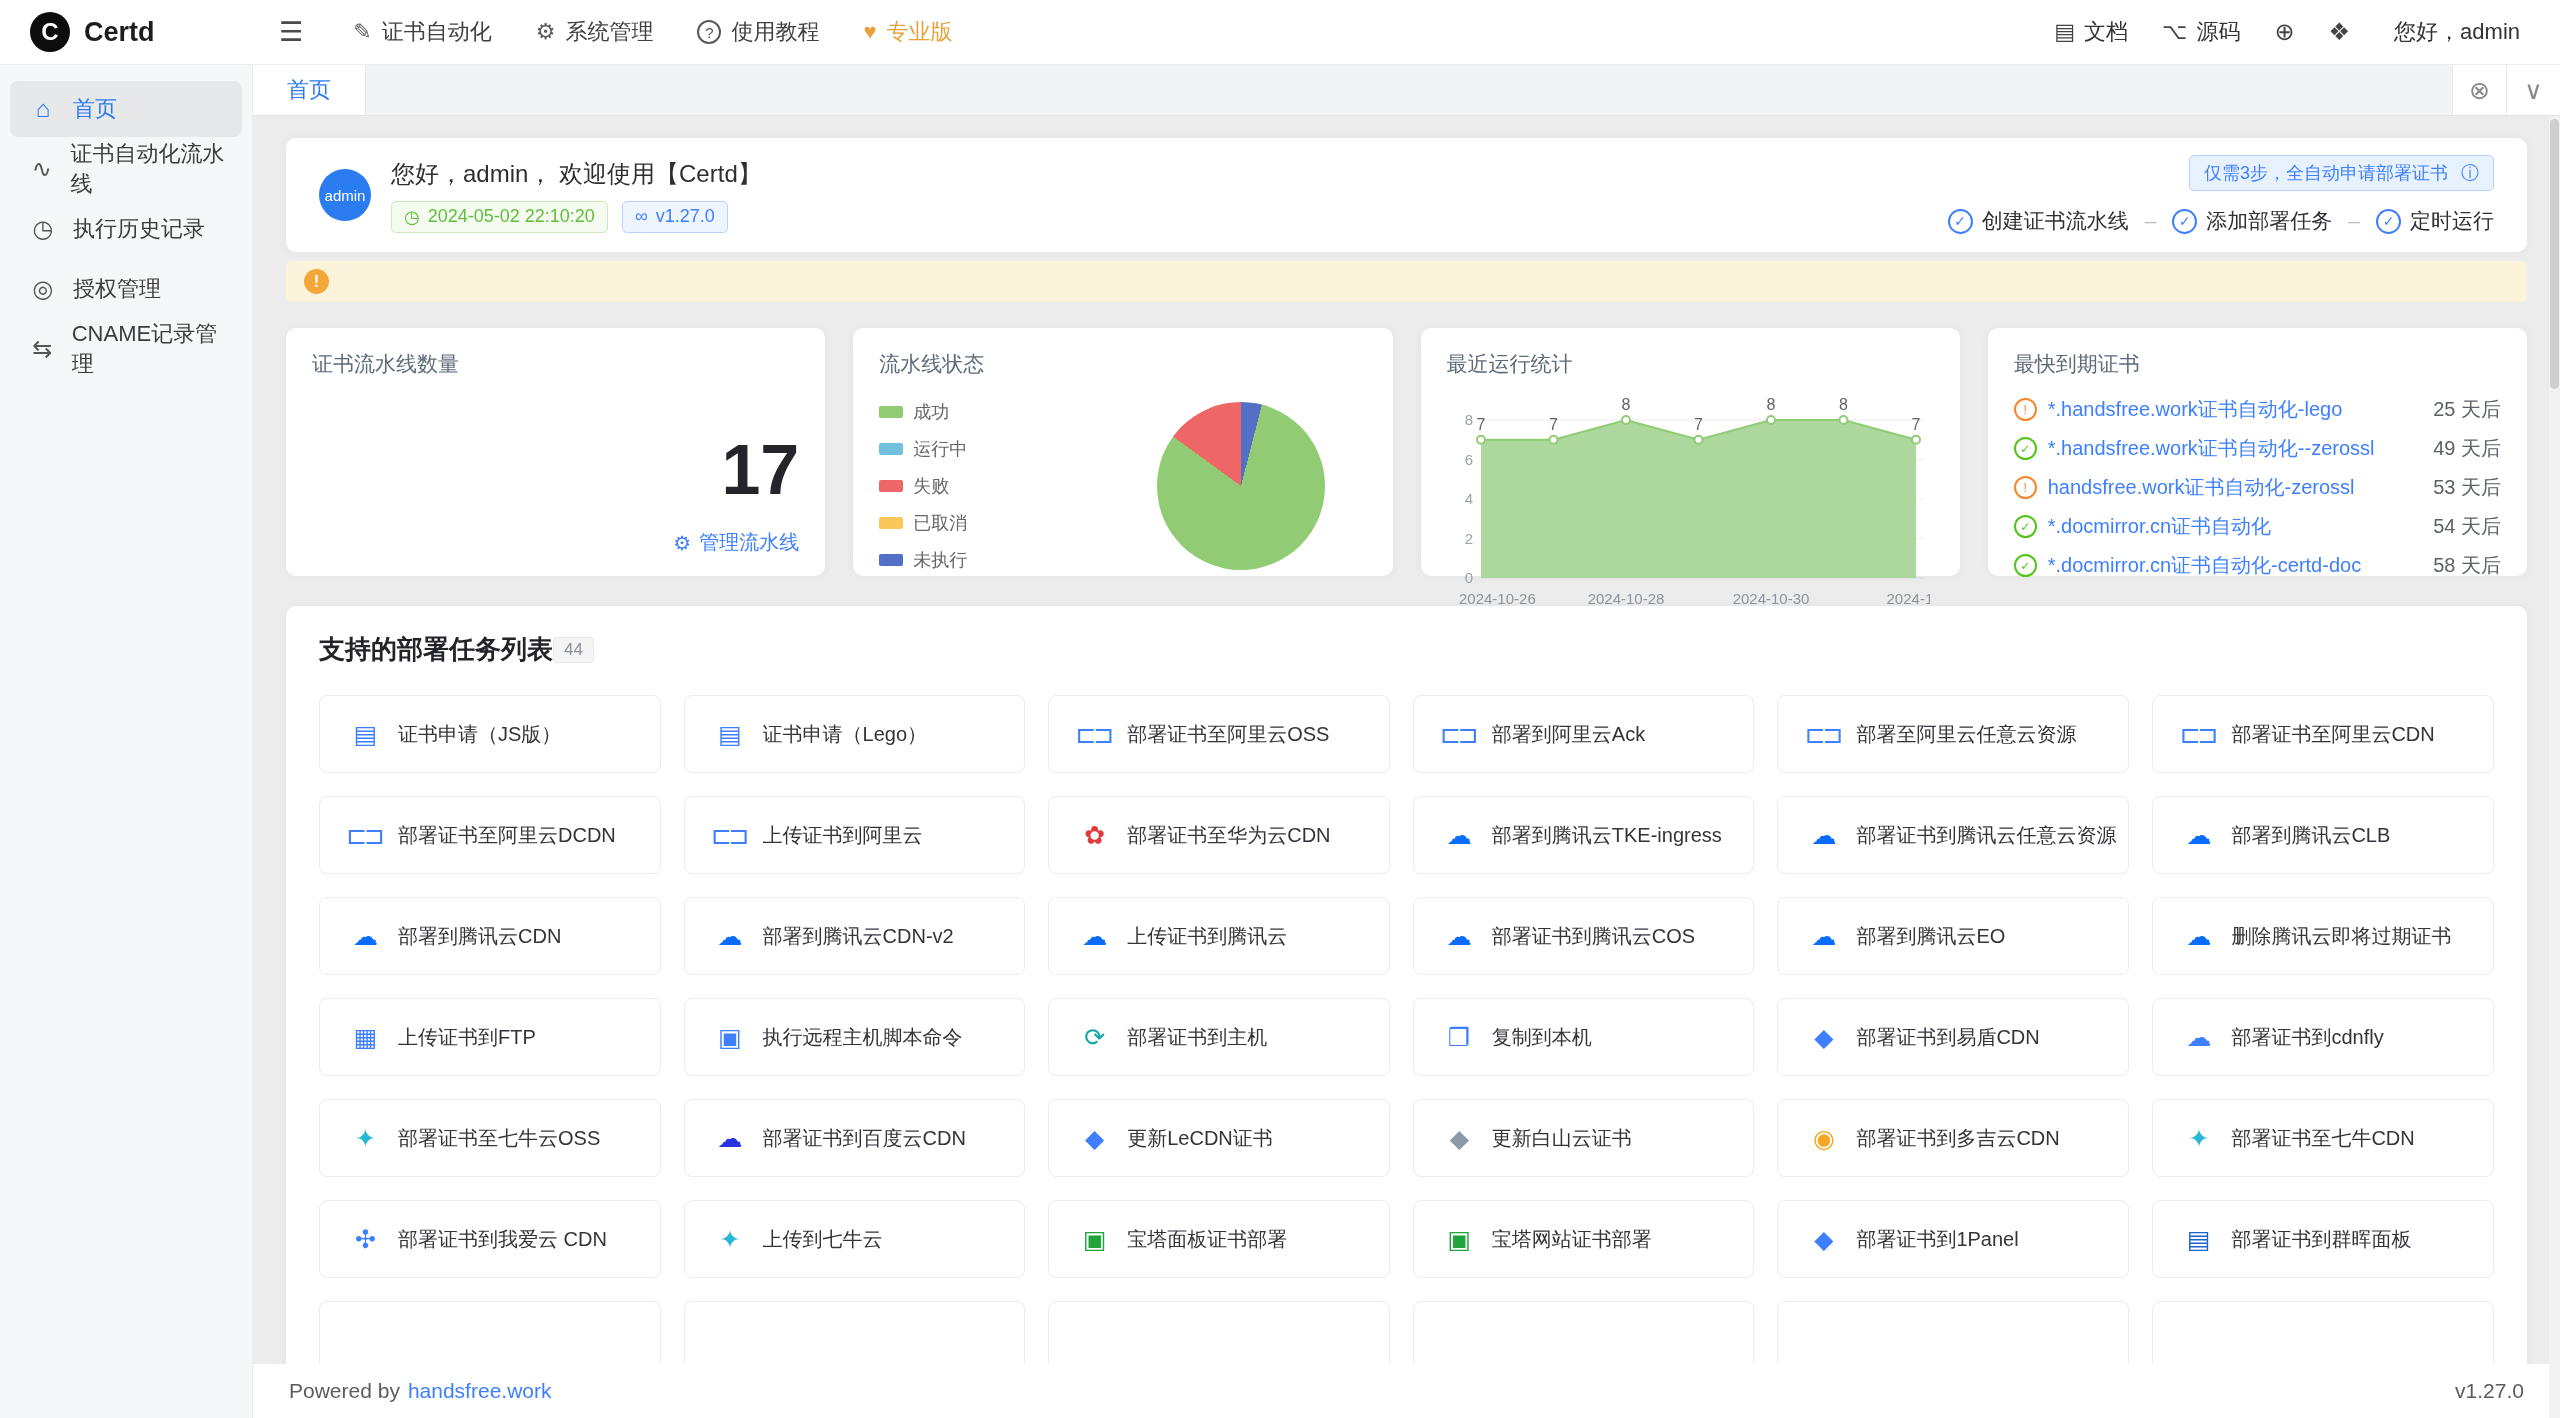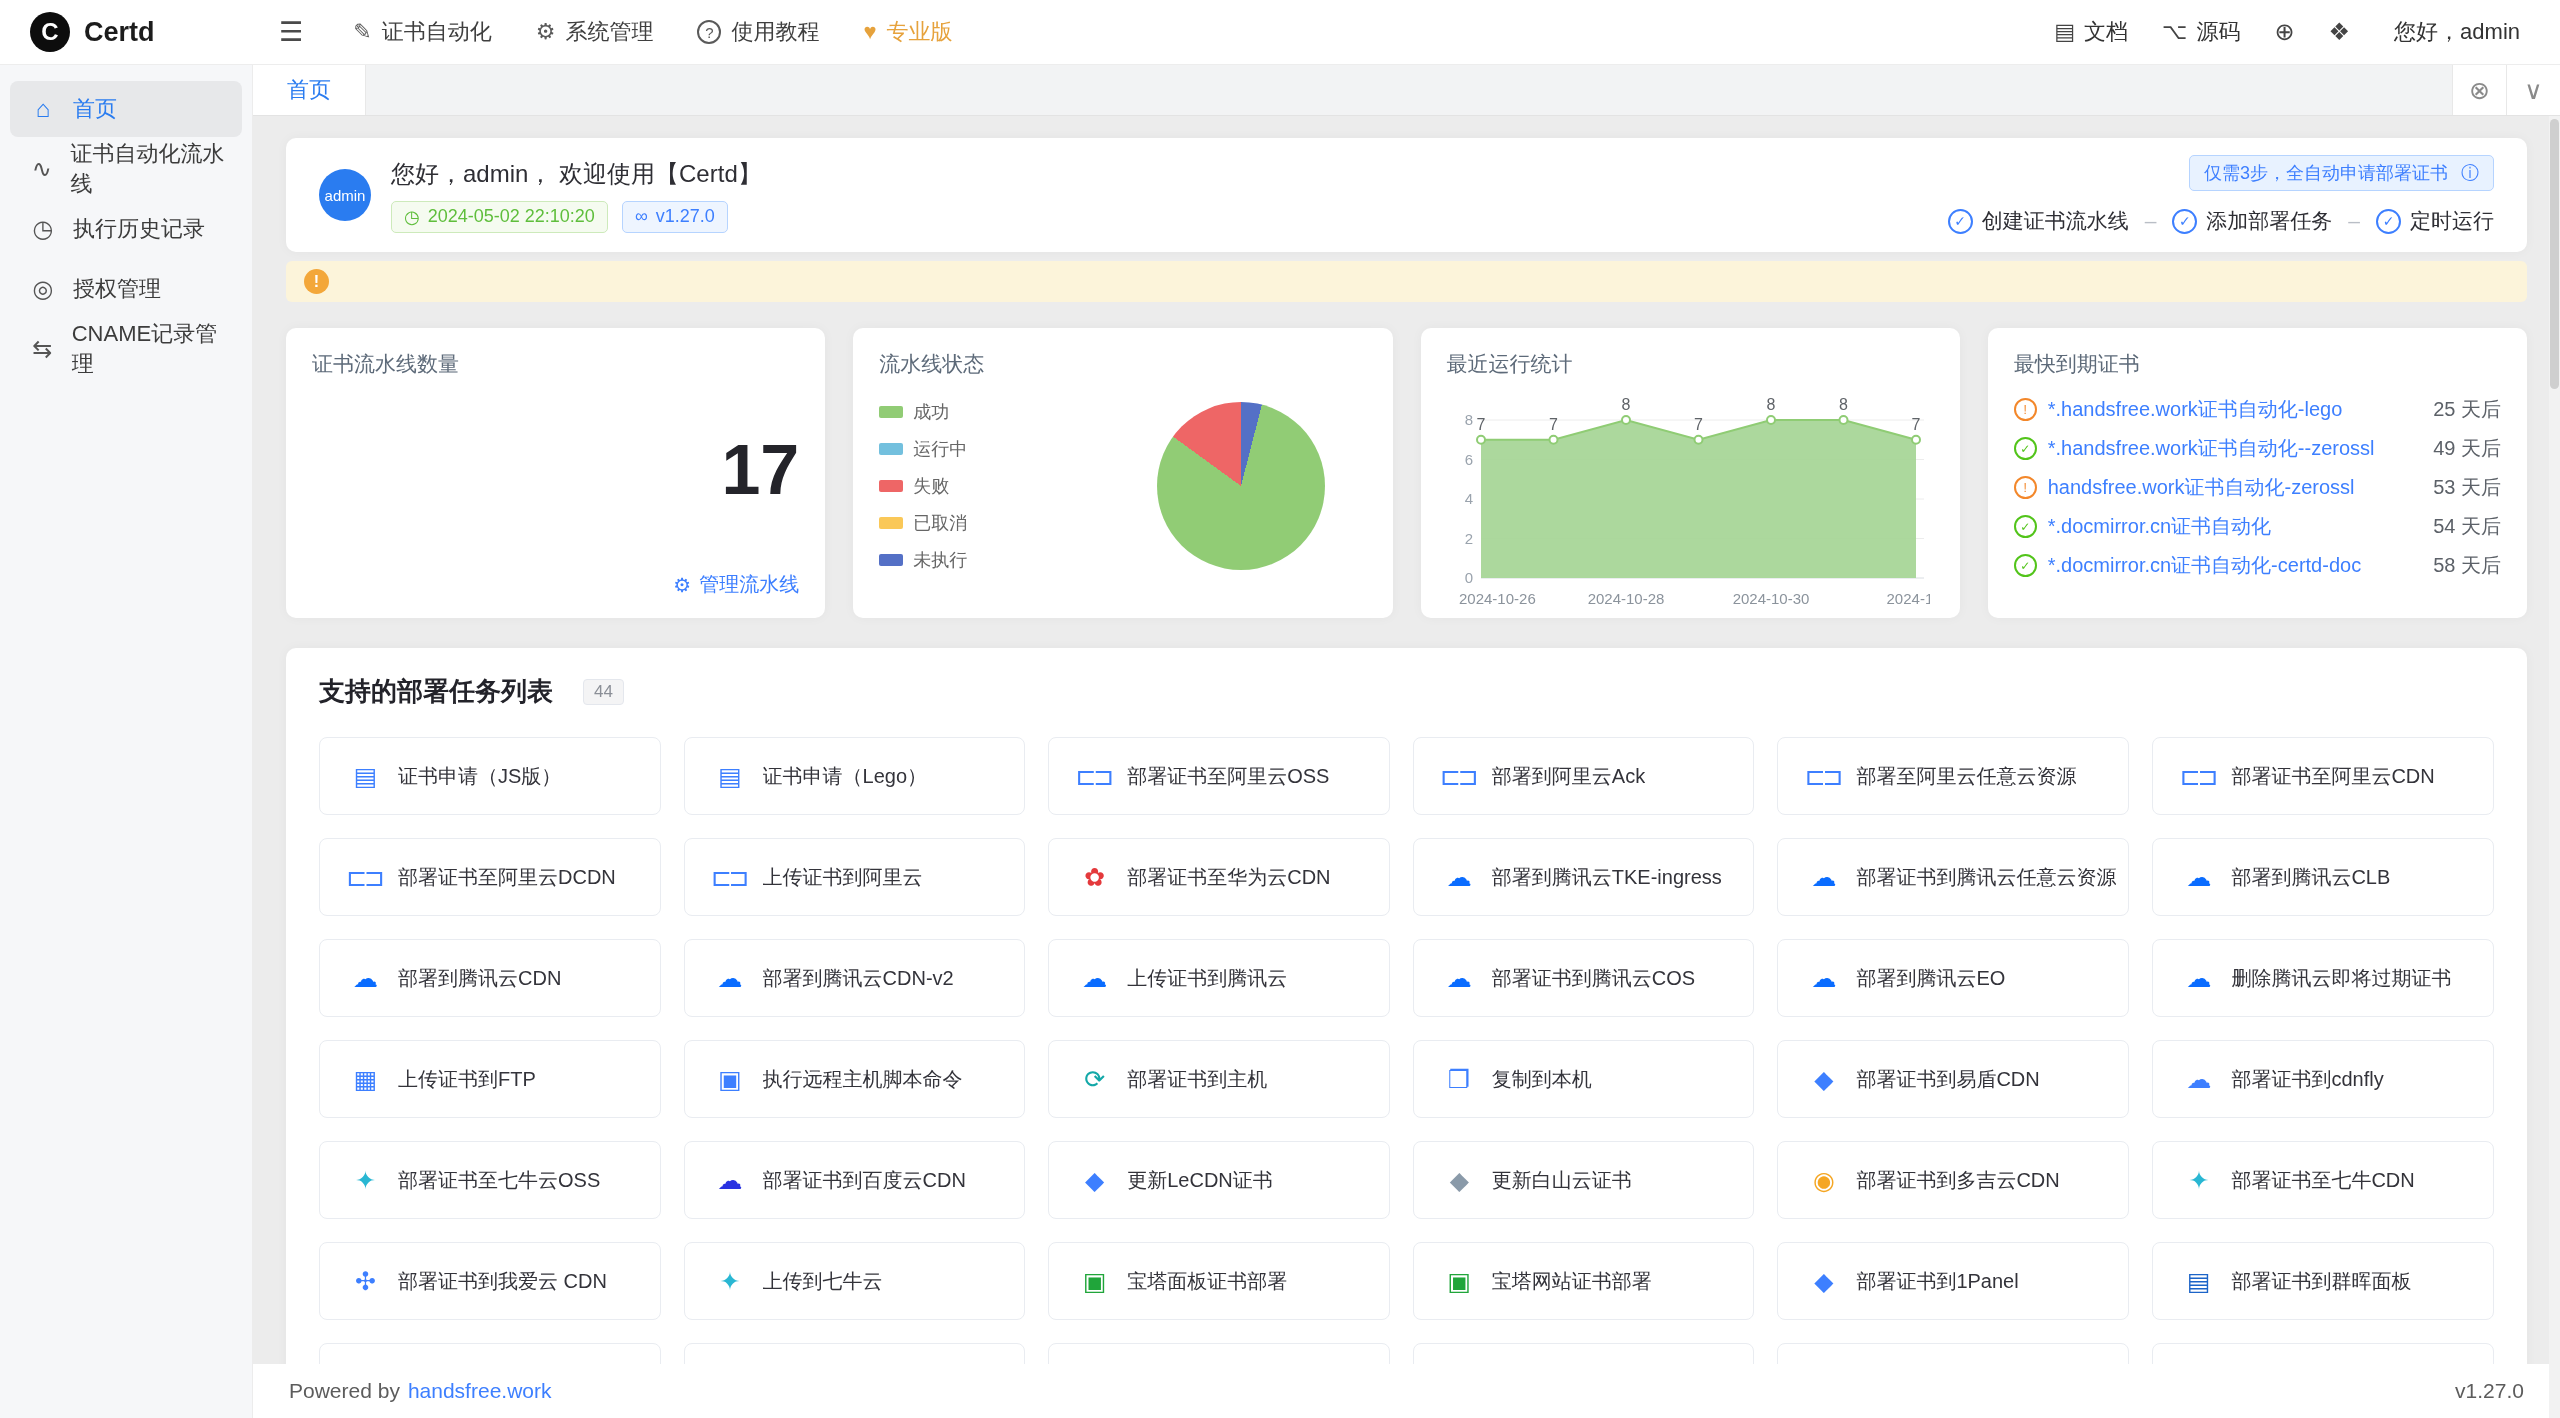--- a/index.html
+++ b/index.html
@@ -60,21 +60,21 @@
   .sep { color:#b9bec6; margin:0 4px; }
 
   
   .notice { margin-top:9px; background:#fcf4da; border-radius:6px; padding:8px 18px; display:flex; align-items:center; gap:12px; font-size:21px; color:#4a4a45; }
   .n-icon { width:25px; height:25px; flex:none; border-radius:50%; background:#f3a73a; color:#fff; font-size:16px; font-weight:bold; display:flex; align-items:center; justify-content:center; }
   .n-link { color:#3d7fff; cursor:pointer; margin-left:6px; }
   .n-sep { color:#4a4a45; }
 
   
   .stats { margin-top:26px; display:flex; gap:28px; }
-  .stat-card { flex:1; min-width:0; height:290px; padding:22px 26px; position:relative; }
+  .stat-card { flex:1; min-width:0; height:248px; padding:22px 26px; position:relative; }
   .stat-title { font-size:21px; color:#5d6a79; }
   .big-number { text-align:right; font-size:70px; font-weight:700; color:#24242a; margin-top:52px; }
   .manage-link { position:absolute; right:26px; bottom:20px; display:flex; align-items:center; gap:8px; color:#3d7fff; font-size:20px; cursor:pointer; }
 
   .status-body { display:flex; align-items:center; margin-top:22px; }
   .legend { display:flex; flex-direction:column; gap:13px; }
   .l-row { display:flex; align-items:center; gap:10px; font-size:18px; color:#666; }
   .l-swatch { width:24px; height:12px; border-radius:2px; }
   .pie { width:168px; height:168px; border-radius:50%; margin:0 42px 0 auto; }
 
@@ -83,21 +83,21 @@
   .cert-list { margin-top:12px; }
   .cert-row { height:39px; display:flex; align-items:center; gap:11px; cursor:pointer; }
   .c-status { width:23px; height:23px; flex:none; border-radius:50%; border:2px solid; font-size:12px; display:flex; align-items:center; justify-content:center; }
   .c-status.warning { color:#f3872a; border-color:#f3872a; }
   .c-status.success { color:#52c41a; border-color:#52c41a; }
   .c-name { flex:1; min-width:0; overflow:hidden; text-overflow:ellipsis; white-space:nowrap; color:#3d7fff; font-size:20px; }
   .c-days { color:#5c6168; font-size:20px; white-space:nowrap; }
 
   
   .tasks { margin-top:30px; padding:26px 33px; }
-  .tasks-head { display:flex; align-items:center; gap:30px; }
+  .tasks-head { display:flex; align-items:center; gap:0; }
   .tasks-title { font-size:26px; font-weight:700; color:#23232a; }
   .tasks-count { font-size:17px; color:#8b8f97; background:#f4f4f5; border:1px solid #e4e7ed; border-radius:4px; padding:2px 10px; }
   .task-grid { margin-top:28px; display:grid; grid-template-columns:repeat(6,1fr); gap:23px; }
   .task-card { height:78px; border:1px solid #e9ecf1; border-radius:8px; background:#fff; display:flex; align-items:center; gap:16px; padding:0 12px 0 26px; cursor:pointer; }
   .task-icon { width:36px; flex:none; text-align:center; font-size:25px; letter-spacing:-3px; }
   .task-label { font-size:20px; color:#33333a; white-space:nowrap; overflow:hidden; text-overflow:ellipsis; }
 
   
   .footer { height:54px; flex:none; background:#fff; display:flex; align-items:center; justify-content:space-between; padding:0 36px; font-size:21px; color:#5c5c5c; position:relative; z-index:3; }
   .f-link { color:#3d7fff; cursor:pointer; margin-left:8px; }

